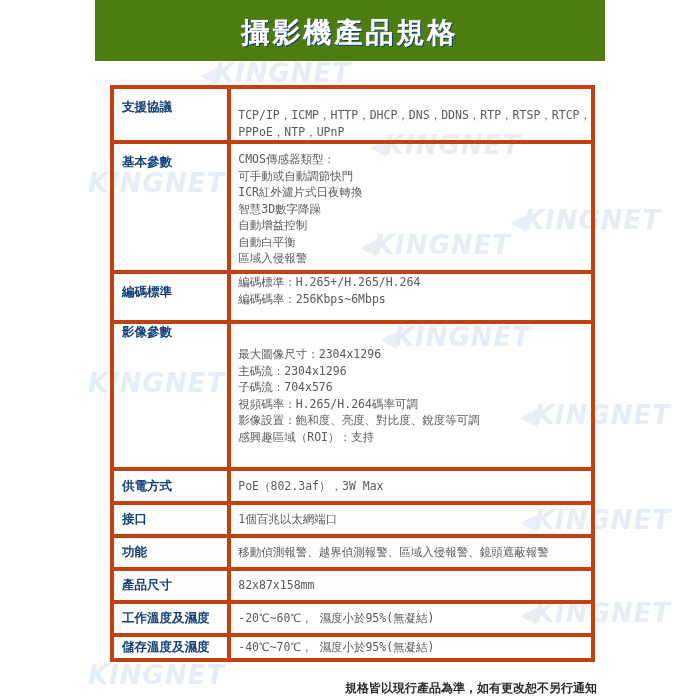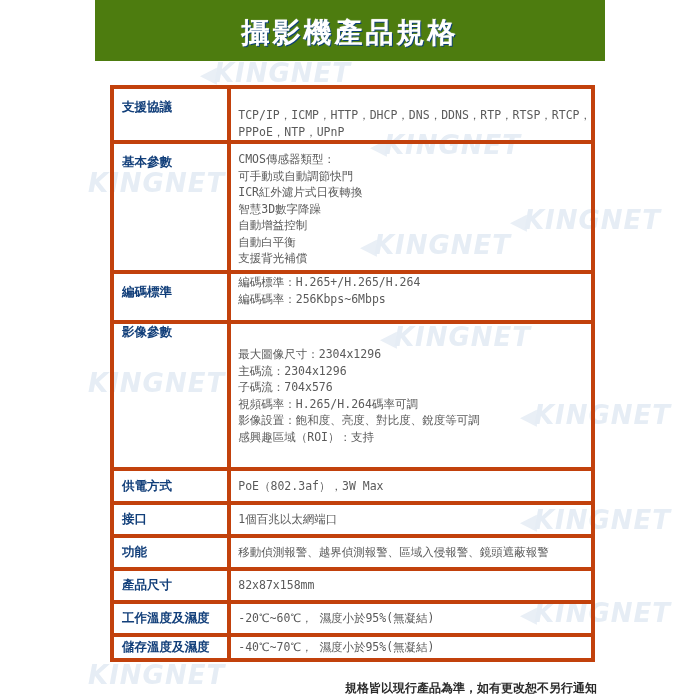--- a/index.html
+++ b/index.html
@@ -77,21 +77,21 @@
   </tr>
   <tr style="height:130px;padding-left:24px;">
     <td class="label" style="padding-top:10px;">基本參數</td>
     <td class="value" style="padding-top:7px;">
       <span class="line">CMOS傳感器類型：</span>
       <span class="line">可手動或自動調節快門</span>
       <span class="line">ICR紅外濾片式日夜轉換</span>
       <span class="line">智慧3D數字降躁</span>
       <span class="line">自動增益控制</span>
       <span class="line">自動白平衡</span>
-      <span class="line">支援背光補償</span>
+      <span class="line">區域入侵報警</span>
     </td>
   </tr>
   <tr style="height:50px;">
     <td class="label" style="padding-top:10px;">編碼標準</td>
     <td class="value" style="">
       <span class="line">編碼標準：H.265+/H.265/H.264</span>
       <span class="line">編碼碼率：256Kbps~6Mbps</span>
     </td>
   </tr>
   <tr style="height:147px;">

